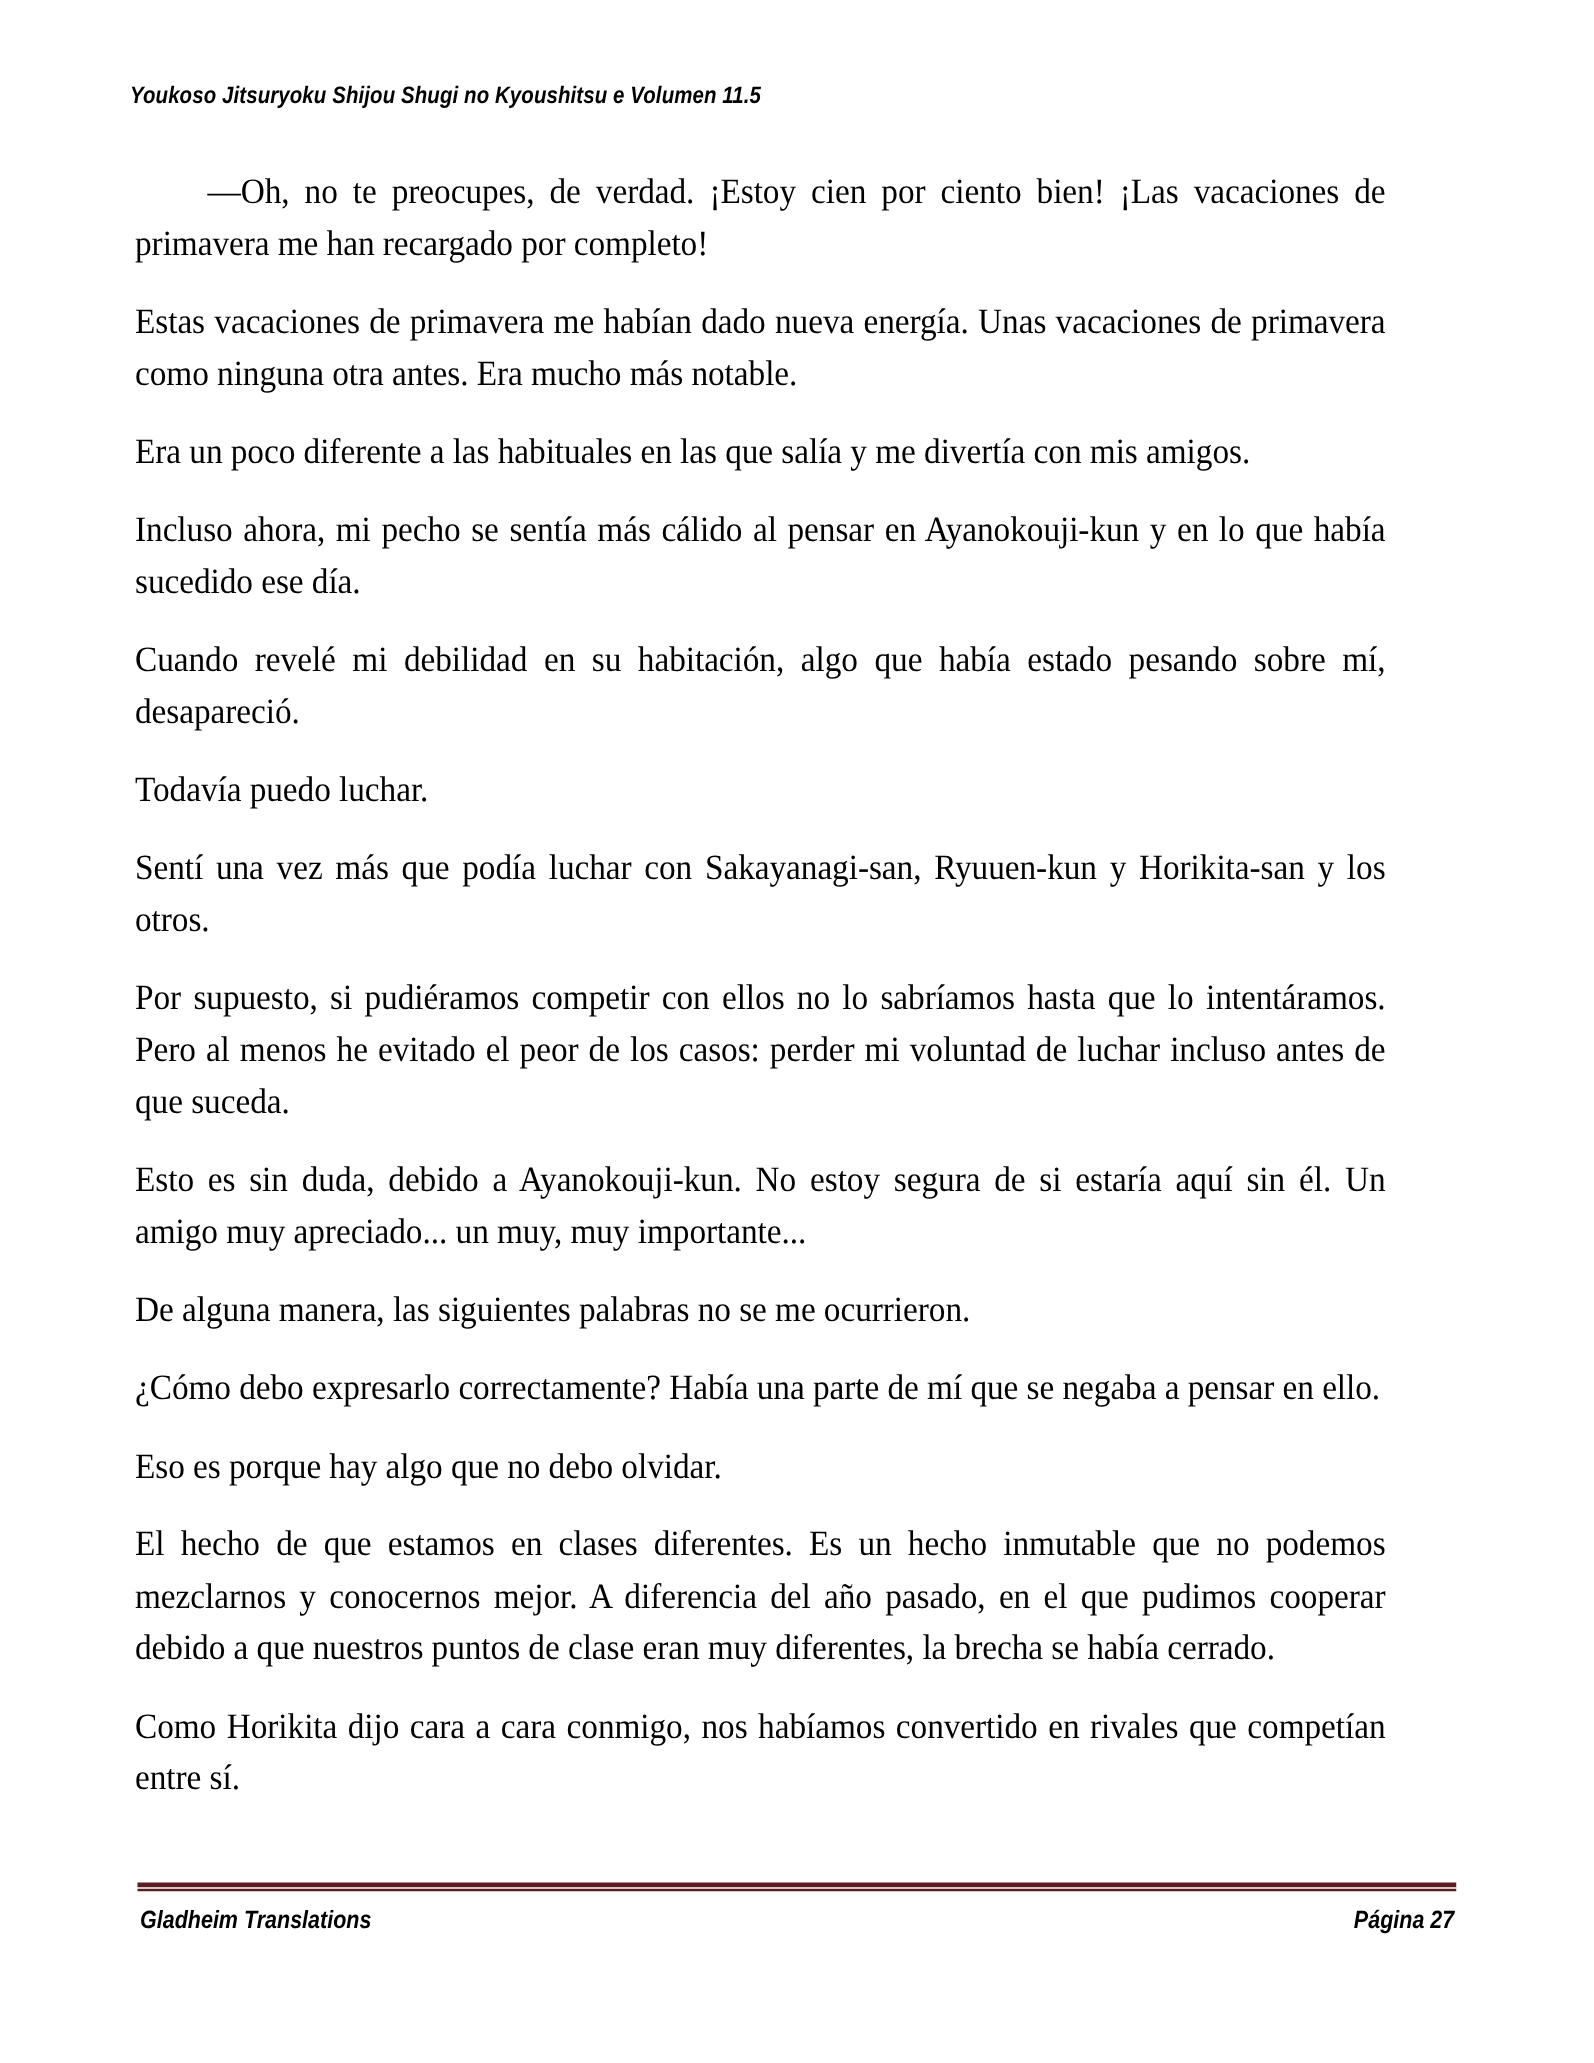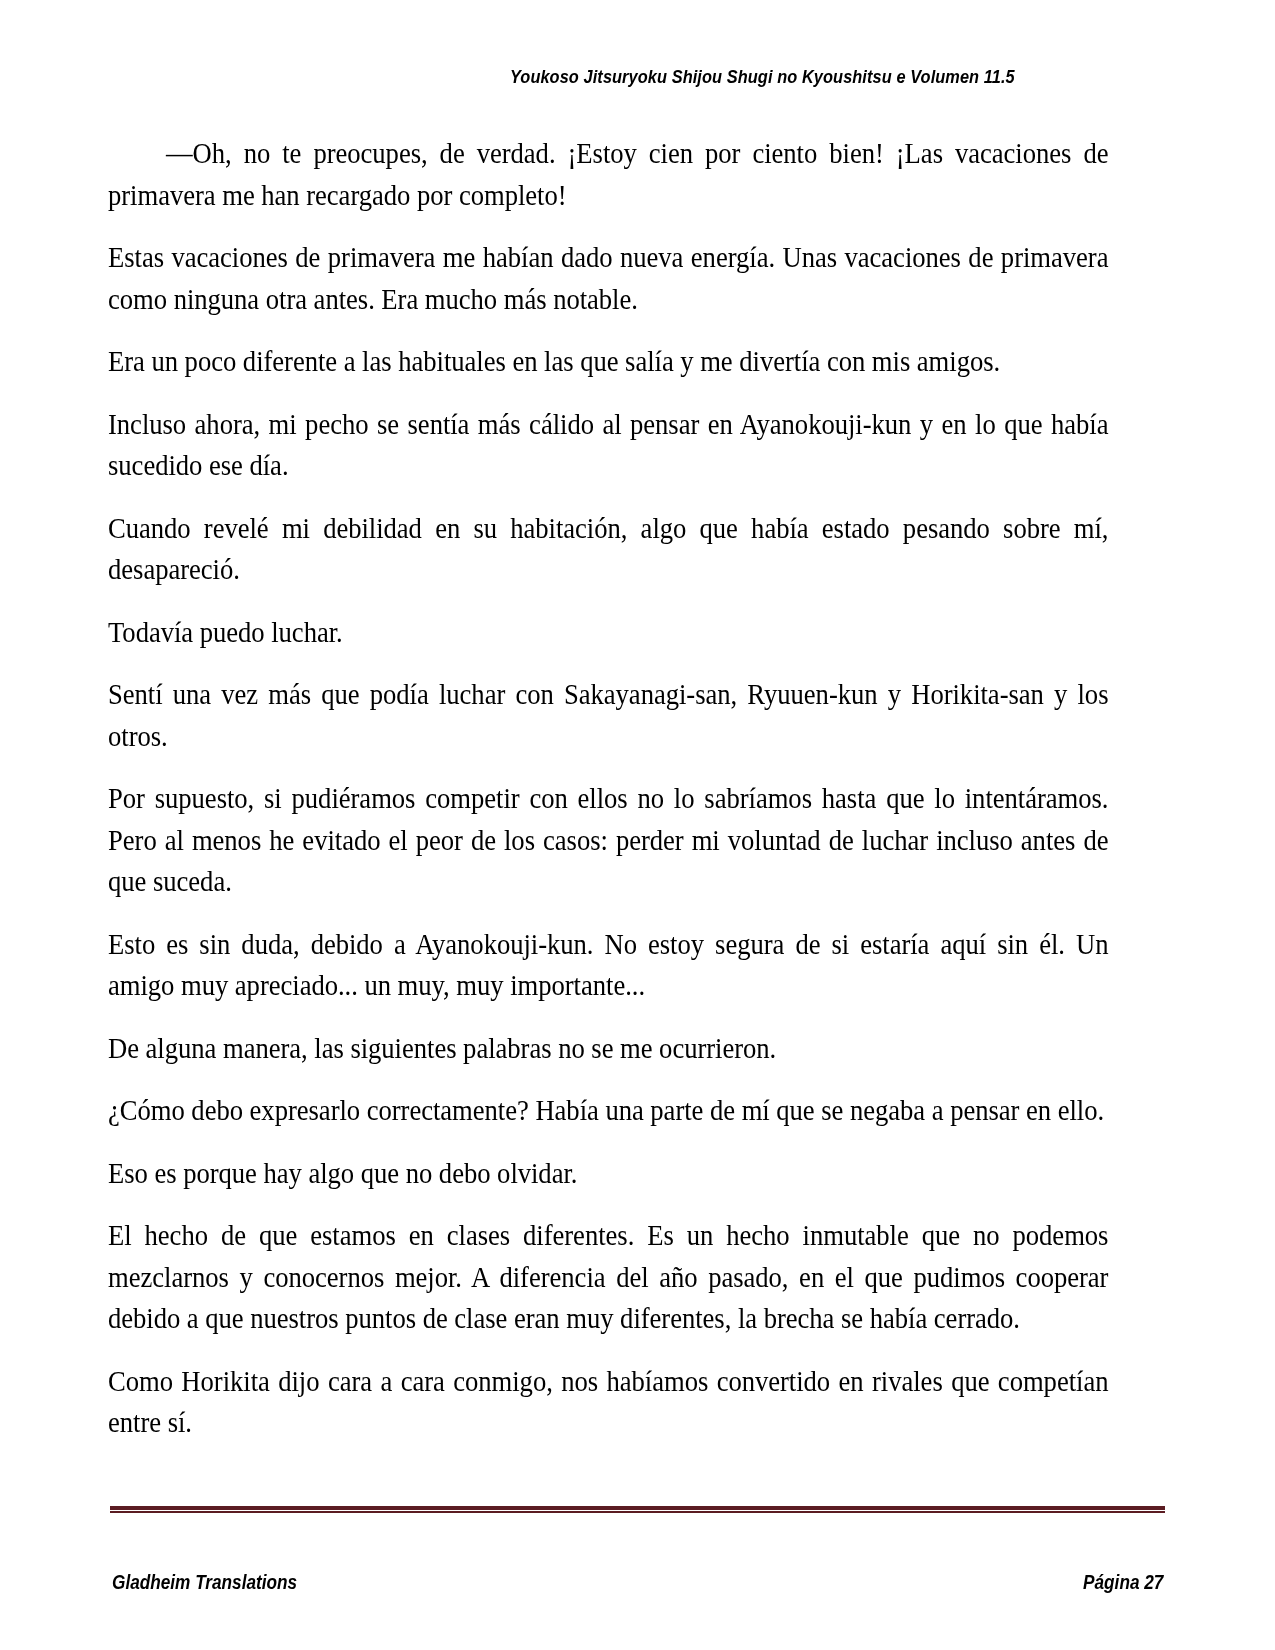--- a/index.html
+++ b/index.html
@@ -17,21 +17,20 @@
     font-family: "Liberation Sans", "DejaVu Sans", sans-serif;
   }
 
   
   .header {
     position: absolute;
     top: 66px;
     left: 104px;
     right: 112px;
     height: 28px;
-    text-align: right;
   }
   .header-title {
     font-family: "Liberation Sans Narrow", "Liberation Sans", sans-serif;
     font-size: 19px;
     font-weight: bold;
     font-style: italic;
     letter-spacing: 0.1px;
     color: #000000;
     transform: scaleX(0.86);
     transform-origin: left center;
@@ -83,21 +82,21 @@
   .rule-thin {
     height: 2px;
     background: #5B1C22;
     width: 100%;
   }
 
   .footer {
     position: absolute;
     left: 112px;
     right: 112px;
-    top: 1571px;
+    top: 1525px;
     height: 34px;
   }
   .footer-left, .footer-right {
     position: absolute;
     top: 0;
     font-family: "Liberation Sans Narrow", "Liberation Sans", sans-serif;
     font-size: 20px;
     font-weight: bold;
     font-style: italic;
     color: #000000;

